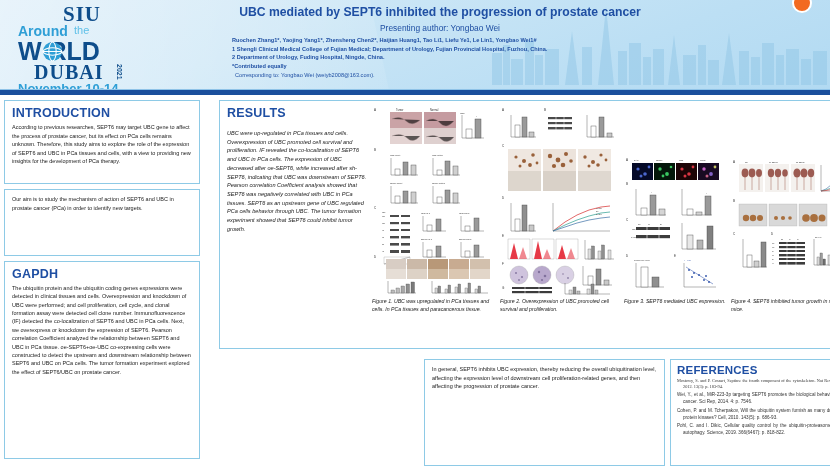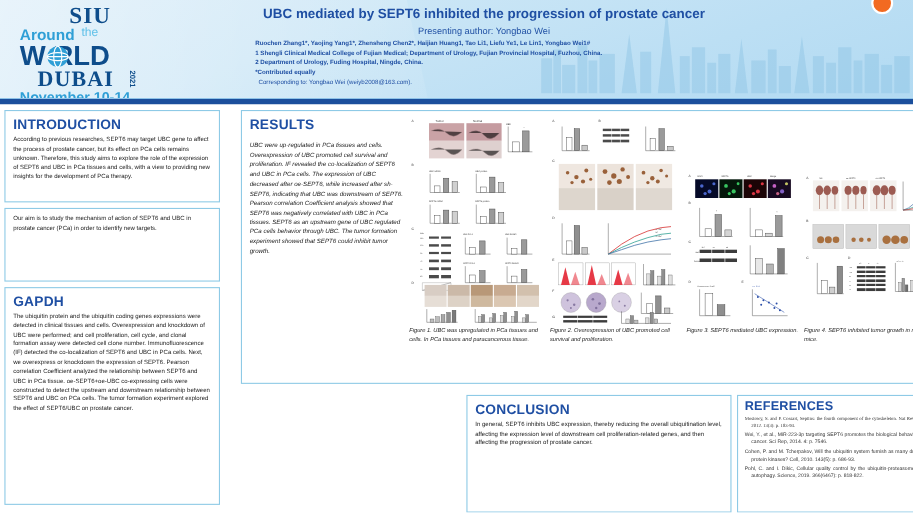--- a/index.html
+++ b/index.html
@@ -852,21 +852,20 @@
             </svg>
             <div class="fig-caption">Figure 4.  SEPT6 inhibited tumor growth in nude mice.</div>
           </div>
 
         </div>
       </section>
 
       <div id="bottom-row">
 
         <section class="panel" id="panel-conclusion">
-          <h2>CONCLUSION</h2>
           <div class="body-text">In general, SEPT6 inhibits UBC expression, thereby reducing the overall ubiquitination level, affecting the expression level of downstream cell proliferation-related genes, and then affecting the progression of prostate cancer.</div>
         </section>
 
         <section class="panel" id="panel-references">
           <h2>REFERENCES</h2>
           <div class="ref-item">Mostowy, S. and P. Cossart, Septins: the fourth component of the cytoskeleton. Nat Rev Mol Cell Biol, 2012. 13(3): p. 183-94.</div>
           <div class="ref-item sans">Wei, Y., et al., MiR-223-3p targeting SEPT6 promotes the biological behavior of prostate cancer. Sci Rep, 2014. 4: p. 7546.</div>
           <div class="ref-item sans">Cohen, P. and M. Tcherpakov, Will the ubiquitin system furnish as many drug targets as protein kinases? Cell, 2010. 143(5): p. 686-93.</div>
           <div class="ref-item sans">Pohl, C. and I. Dikic, Cellular quality control by the ubiquitin-proteasome system and autophagy. Science, 2019. 366(6467): p. 818-822.</div>
         </section>

